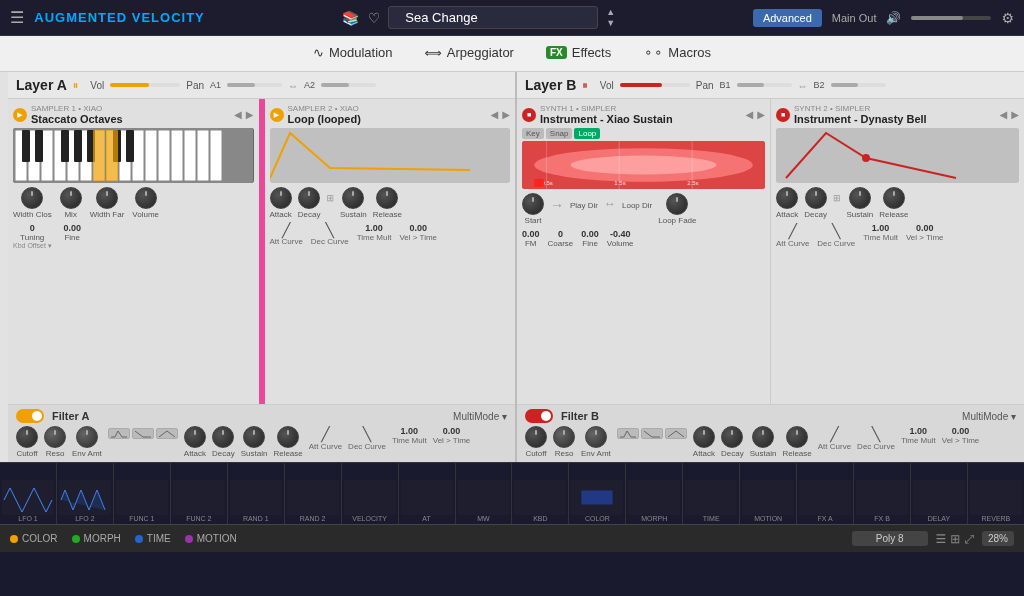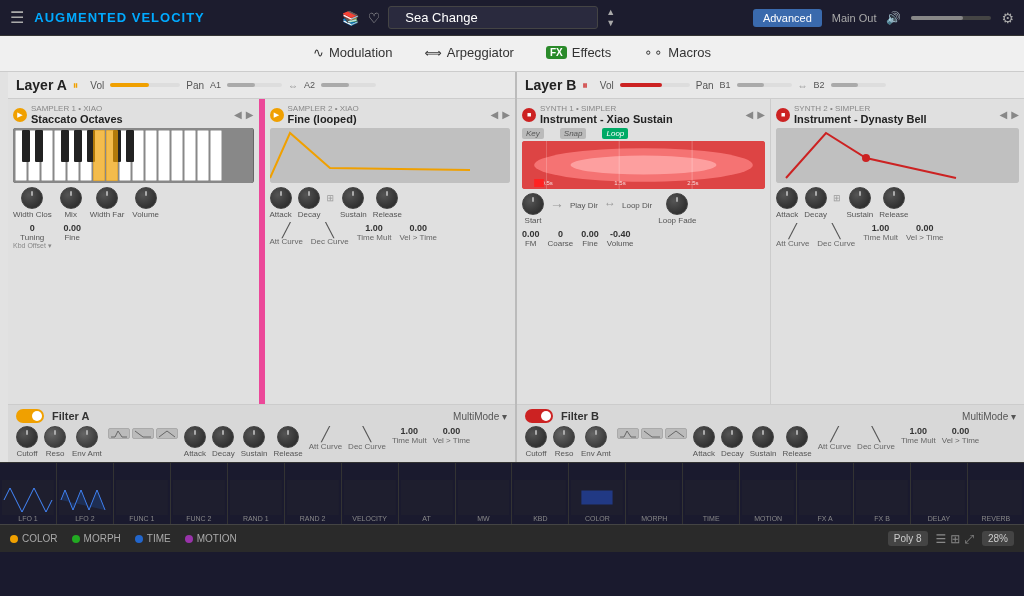--- a/index.html
+++ b/index.html
@@ -282,21 +282,21 @@
         </div>
       </div>
 
       <div style="flex:1;padding:5px;">
         <div style="display:flex;align-items:center;gap:4px;margin-bottom:3px;">
           <div style="width:14px;height:14px;border-radius:50%;background:#f0a000;display:flex;align-items:center;justify-content:center;">
             <span style="color:#fff;font-size:7px;">▶</span>
           </div>
           <div>
             <div style="font-size:8px;color:#888;">SAMPLER 2 • XIAO</div>
-            <div style="font-size:11px;font-weight:bold;color:#222;">Fine (looped)</div>
+            <div style="font-size:11px;font-weight:bold;color:#222;">Loop (looped)</div>
           </div>
           <div style="margin-left:auto;display:flex;gap:4px;color:#888;font-size:10px;">
             <span>◀</span>
             <span>▶</span>
           </div>
         </div>
 
         <div style="height:55px;background:#c8c8c8;border-radius:3px;overflow:hidden;margin-bottom:4px;">
           <svg width="100%" height="55">
             <rect width="100%" height="55" fill="#c0c0c0"></rect>
@@ -452,21 +452,21 @@
           <div>
             <div style="font-size:8px;color:#888;">SYNTH 1 • SIMPLER</div>
             <div style="font-size:11px;font-weight:bold;color:#222;">Instrument - Xiao Sustain</div>
           </div>
           <div style="margin-left:auto;display:flex;gap:4px;color:#888;font-size:10px;">
             <span>◀</span>
             <span>▶</span>
           </div>
         </div>
 
-        <div style="display:flex;gap:16px;margin-bottom:2px;font-style:italic;">
+        <div style="display:flex;gap:2px;margin-bottom:2px;">
           <span style="font-size:8px;padding:1px 4px;border-radius:2px;background:#bbb;color:#555;cursor:pointer;">Key</span>
           <span style="font-size:8px;padding:1px 4px;border-radius:2px;background:#bbb;color:#555;cursor:pointer;">Snap</span>
           <span style="font-size:8px;padding:1px 4px;border-radius:2px;background:#00aa66;color:#fff;cursor:pointer;">Loop</span>
         </div>
         <div style="height:48px;background:#cc4444;border-radius:3px;overflow:hidden;margin-bottom:4px;position:relative;">
           <svg width="100%" height="48">
             <rect width="100%" height="48" fill="#dd4444"></rect>
 
             <ellipse cx="50%" cy="50%" rx="45%" ry="35%" fill="#ff8888" opacity="0.7"></ellipse>
             <ellipse cx="50%" cy="50%" rx="30%" ry="20%" fill="#ffaaaa" opacity="0.8"></ellipse>
@@ -783,21 +783,21 @@
   </div>
   <div style="display:flex;align-items:center;gap:4px;">
     <div style="width:8px;height:8px;border-radius:50%;background:#2266cc;"></div>
     <span style="font-size:10px;color:#aaa;">TIME</span>
   </div>
   <div style="display:flex;align-items:center;gap:4px;">
     <div style="width:8px;height:8px;border-radius:50%;background:#9933aa;"></div>
     <span style="font-size:10px;color:#aaa;">MOTION</span>
   </div>
   <div style="margin-left:auto;display:flex;align-items:center;gap:8px;">
-    <span style="background:#444;color:#ccc;padding:2px 6px;border-radius:3px;font-size:10px;">Poly 8</span>
+    <span style="background:#444;color:#ccc;padding:2px 24px;border-radius:3px;font-size:10px;">Poly 8</span>
     <div style="display:flex;gap:4px;">
       <span style="color:#888;font-size:12px;cursor:pointer;">☰</span>
       <span style="color:#888;font-size:12px;cursor:pointer;">⊞</span>
       <span style="color:#888;font-size:12px;cursor:pointer;">⤢</span>
     </div>
     <span style="background:#444;color:#ccc;padding:2px 6px;border-radius:3px;font-size:10px;">28%</span>
   </div>
 </div>
 
 </body></html>

